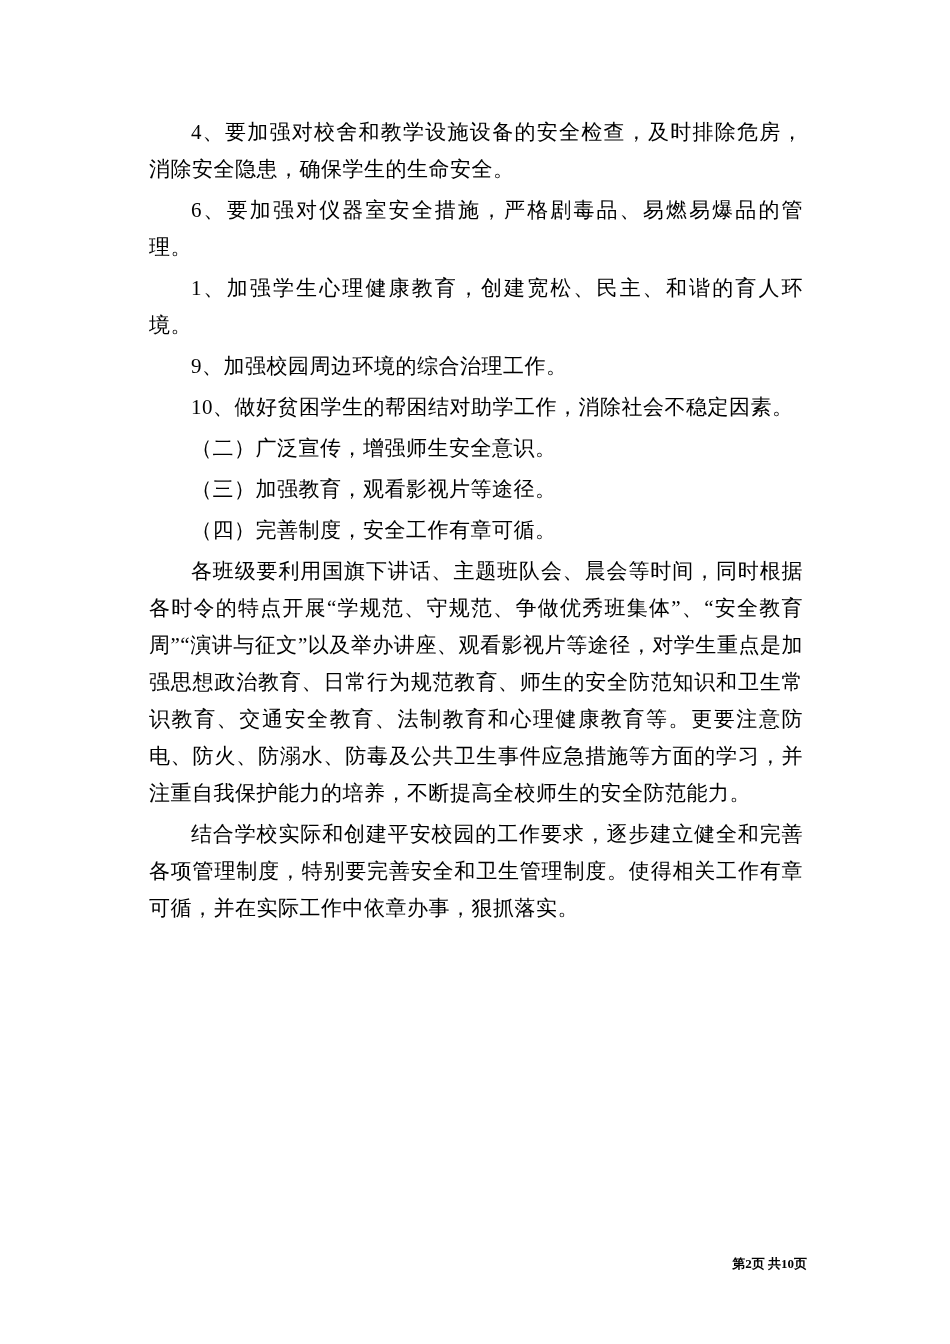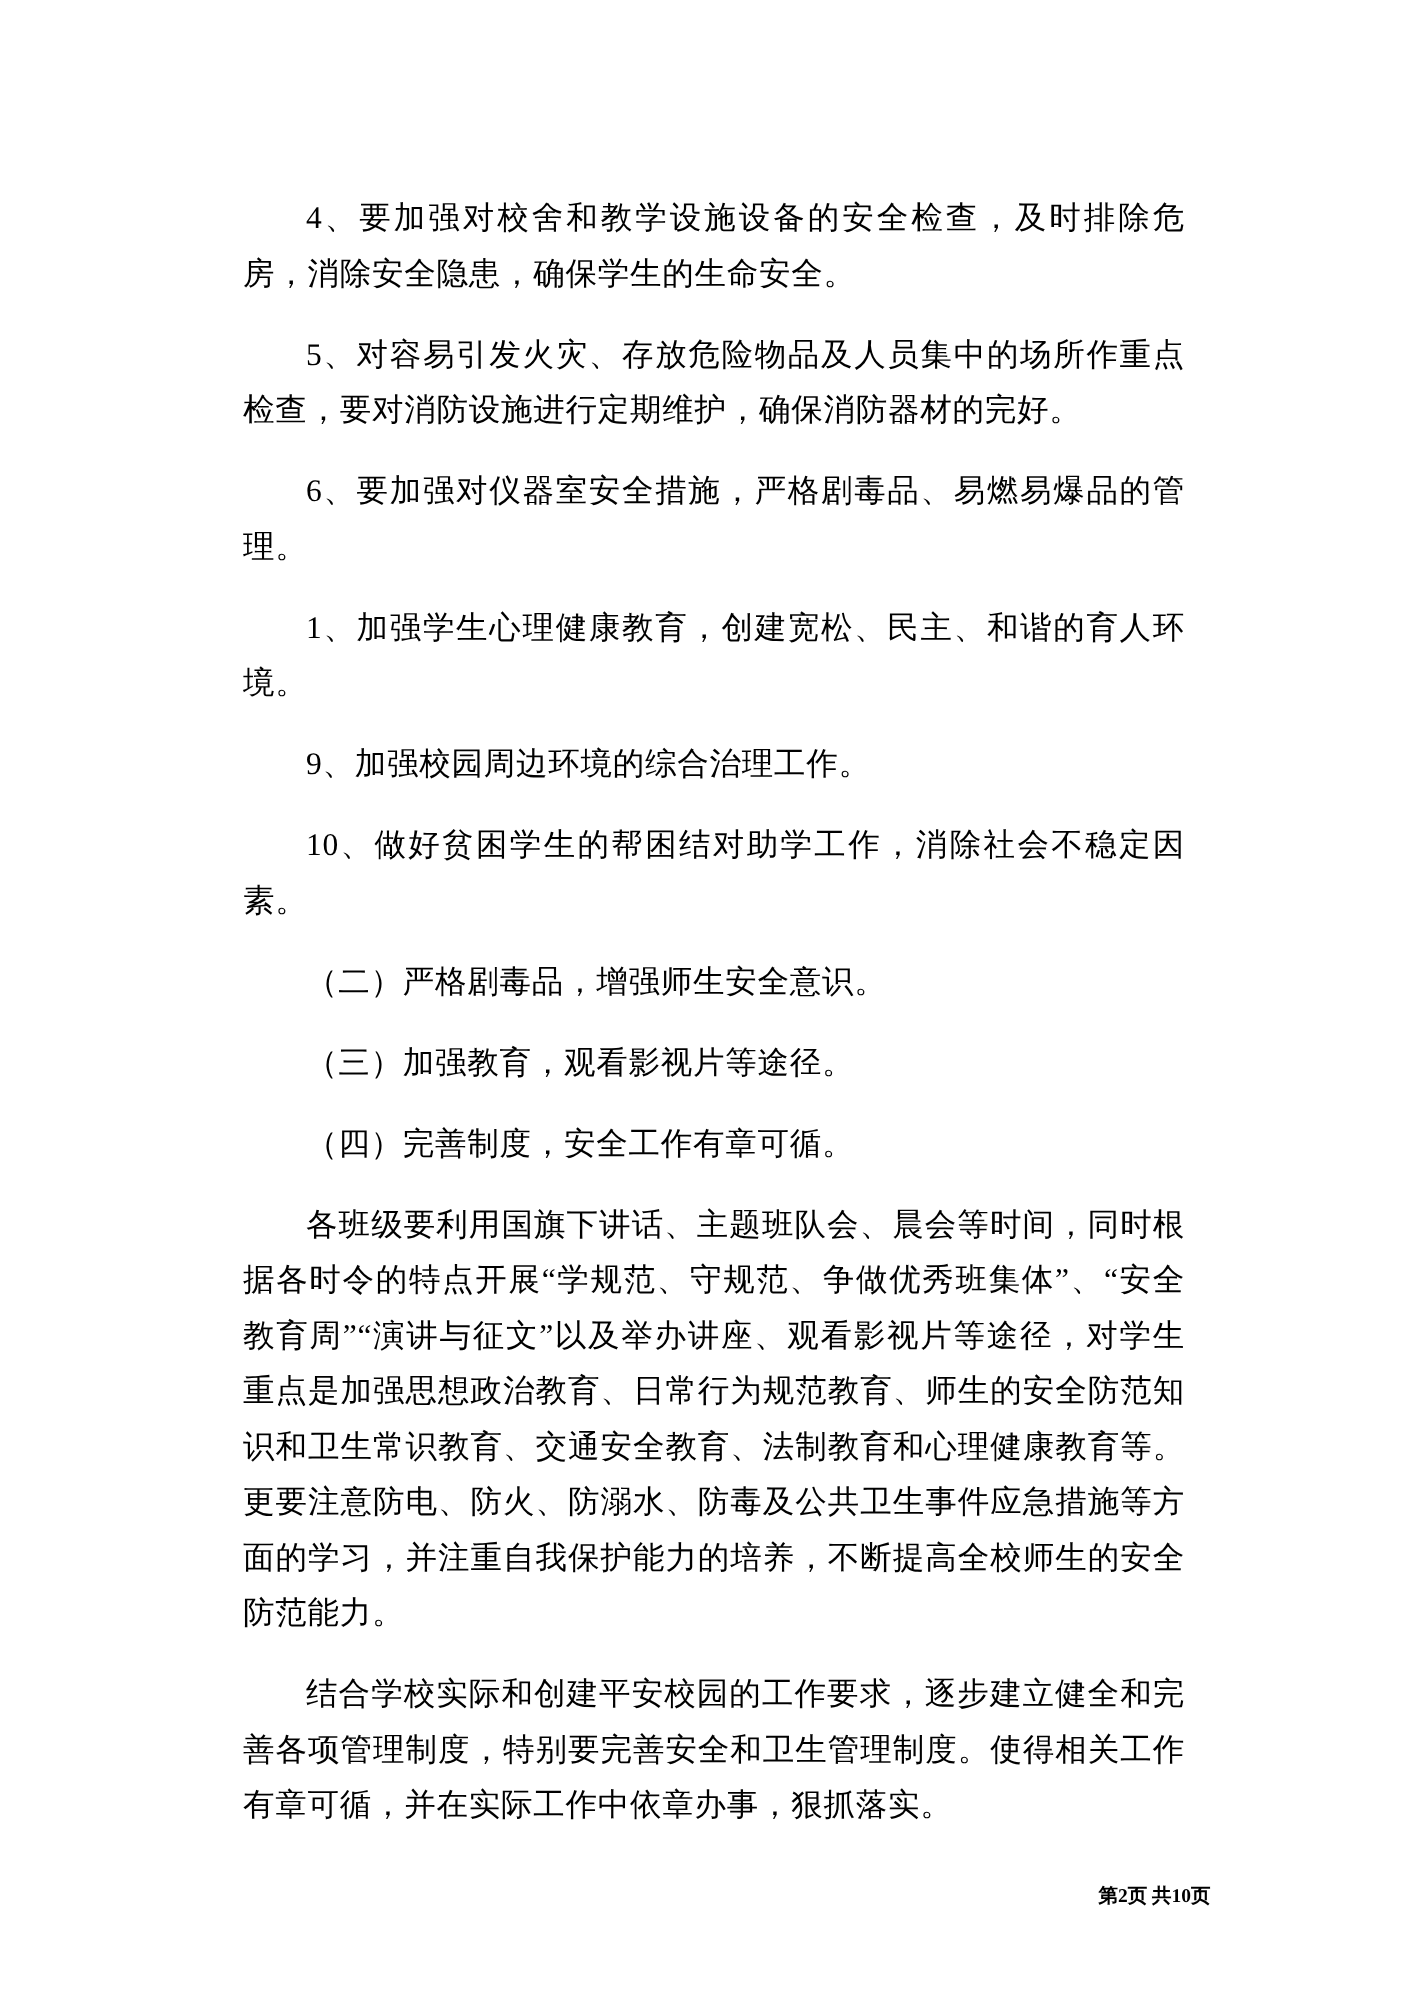--- a/index.html
+++ b/index.html
@@ -24,47 +24,46 @@
       position: absolute;
       left: 145px;
       top: 110px;
       width: 662px;
       font-size: 21px;
       line-height: 37px;
       text-align: justify;
       letter-spacing: 0.5px;
     }
     .para {
-      margin: 17px;
+      margin: 4px;
       padding: 0;
       text-indent: 2em;
       word-break: break-all;
     }
     .doc-footer {
       position: absolute;
       right: 143px;
       bottom: 72px;
       font-size: 13px;
       font-weight: bold;
       line-height: 16px;
       color: #000000;
     }
   </style>
 </head>
 <body>
 
 <div class="doc-page">
   <div class="doc-content">
       <p class="para">4、要加强对校舍和教学设施设备的安全检查，及时排除危房，消除安全隐患，确保学生的生命安全。</p>
-      <p class="para">5、对容易引发火灾、存放危险物品及人员集中的场所作重点检查，要对消防设施进行定期维护，确保消防器材的完好。</p>
       <p class="para">6、要加强对仪器室安全措施，严格剧毒品、易燃易爆品的管理。</p>
       <p class="para">1、加强学生心理健康教育，创建宽松、民主、和谐的育人环境。</p>
       <p class="para">9、加强校园周边环境的综合治理工作。</p>
       <p class="para">10、做好贫困学生的帮困结对助学工作，消除社会不稳定因素。</p>
-      <p class="para">（二）严格剧毒品，增强师生安全意识。</p>
+      <p class="para">（二）广泛宣传，增强师生安全意识。</p>
       <p class="para">（三）加强教育，观看影视片等途径。</p>
       <p class="para">（四）完善制度，安全工作有章可循。</p>
       <p class="para">各班级要利用国旗下讲话、主题班队会、晨会等时间，同时根据各时令的特点开展“学规范、守规范、争做优秀班集体”、“安全教育周”“演讲与征文”以及举办讲座、观看影视片等途径，对学生重点是加强思想政治教育、日常行为规范教育、师生的安全防范知识和卫生常识教育、交通安全教育、法制教育和心理健康教育等。更要注意防电、防火、防溺水、防毒及公共卫生事件应急措施等方面的学习，并注重自我保护能力的培养，不断提高全校师生的安全防范能力。</p>
       <p class="para">结合学校实际和创建平安校园的工作要求，逐步建立健全和完善各项管理制度，特别要完善安全和卫生管理制度。使得相关工作有章可循，并在实际工作中依章办事，狠抓落实。</p>
     </div>
   <div class="doc-footer">
     <span>第2页 共10页</span>
   </div>
 </div>
 

